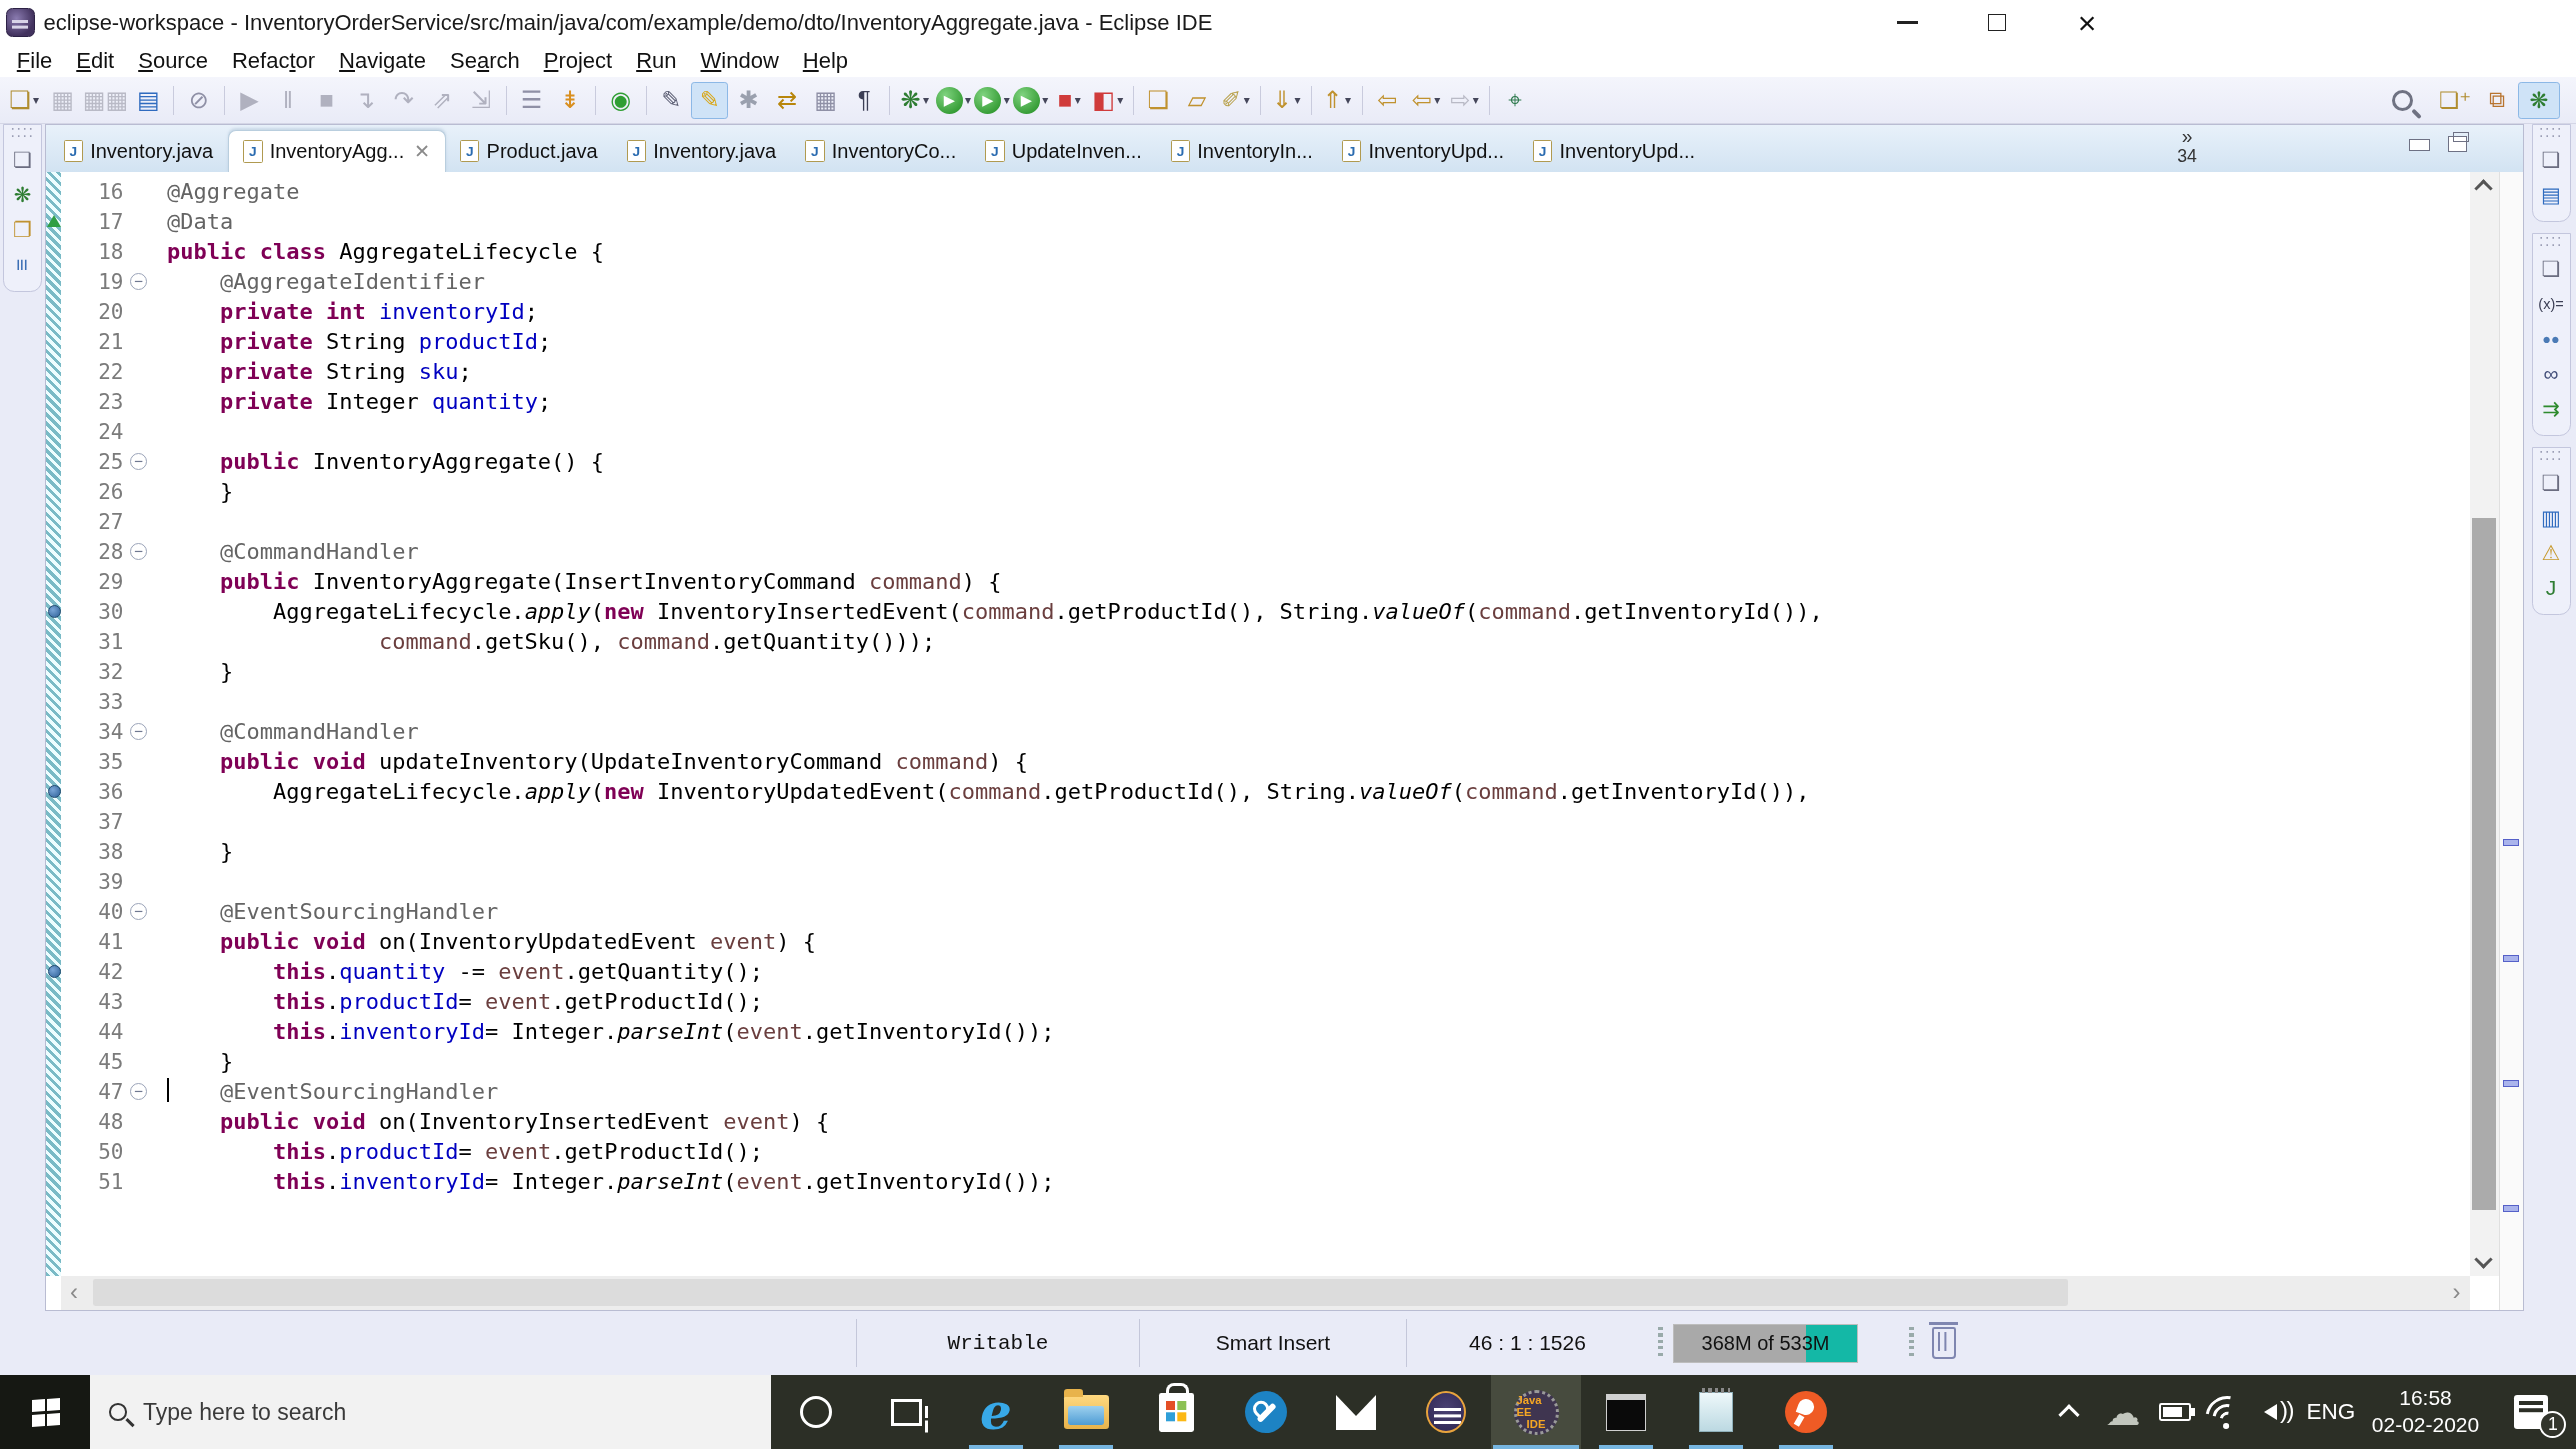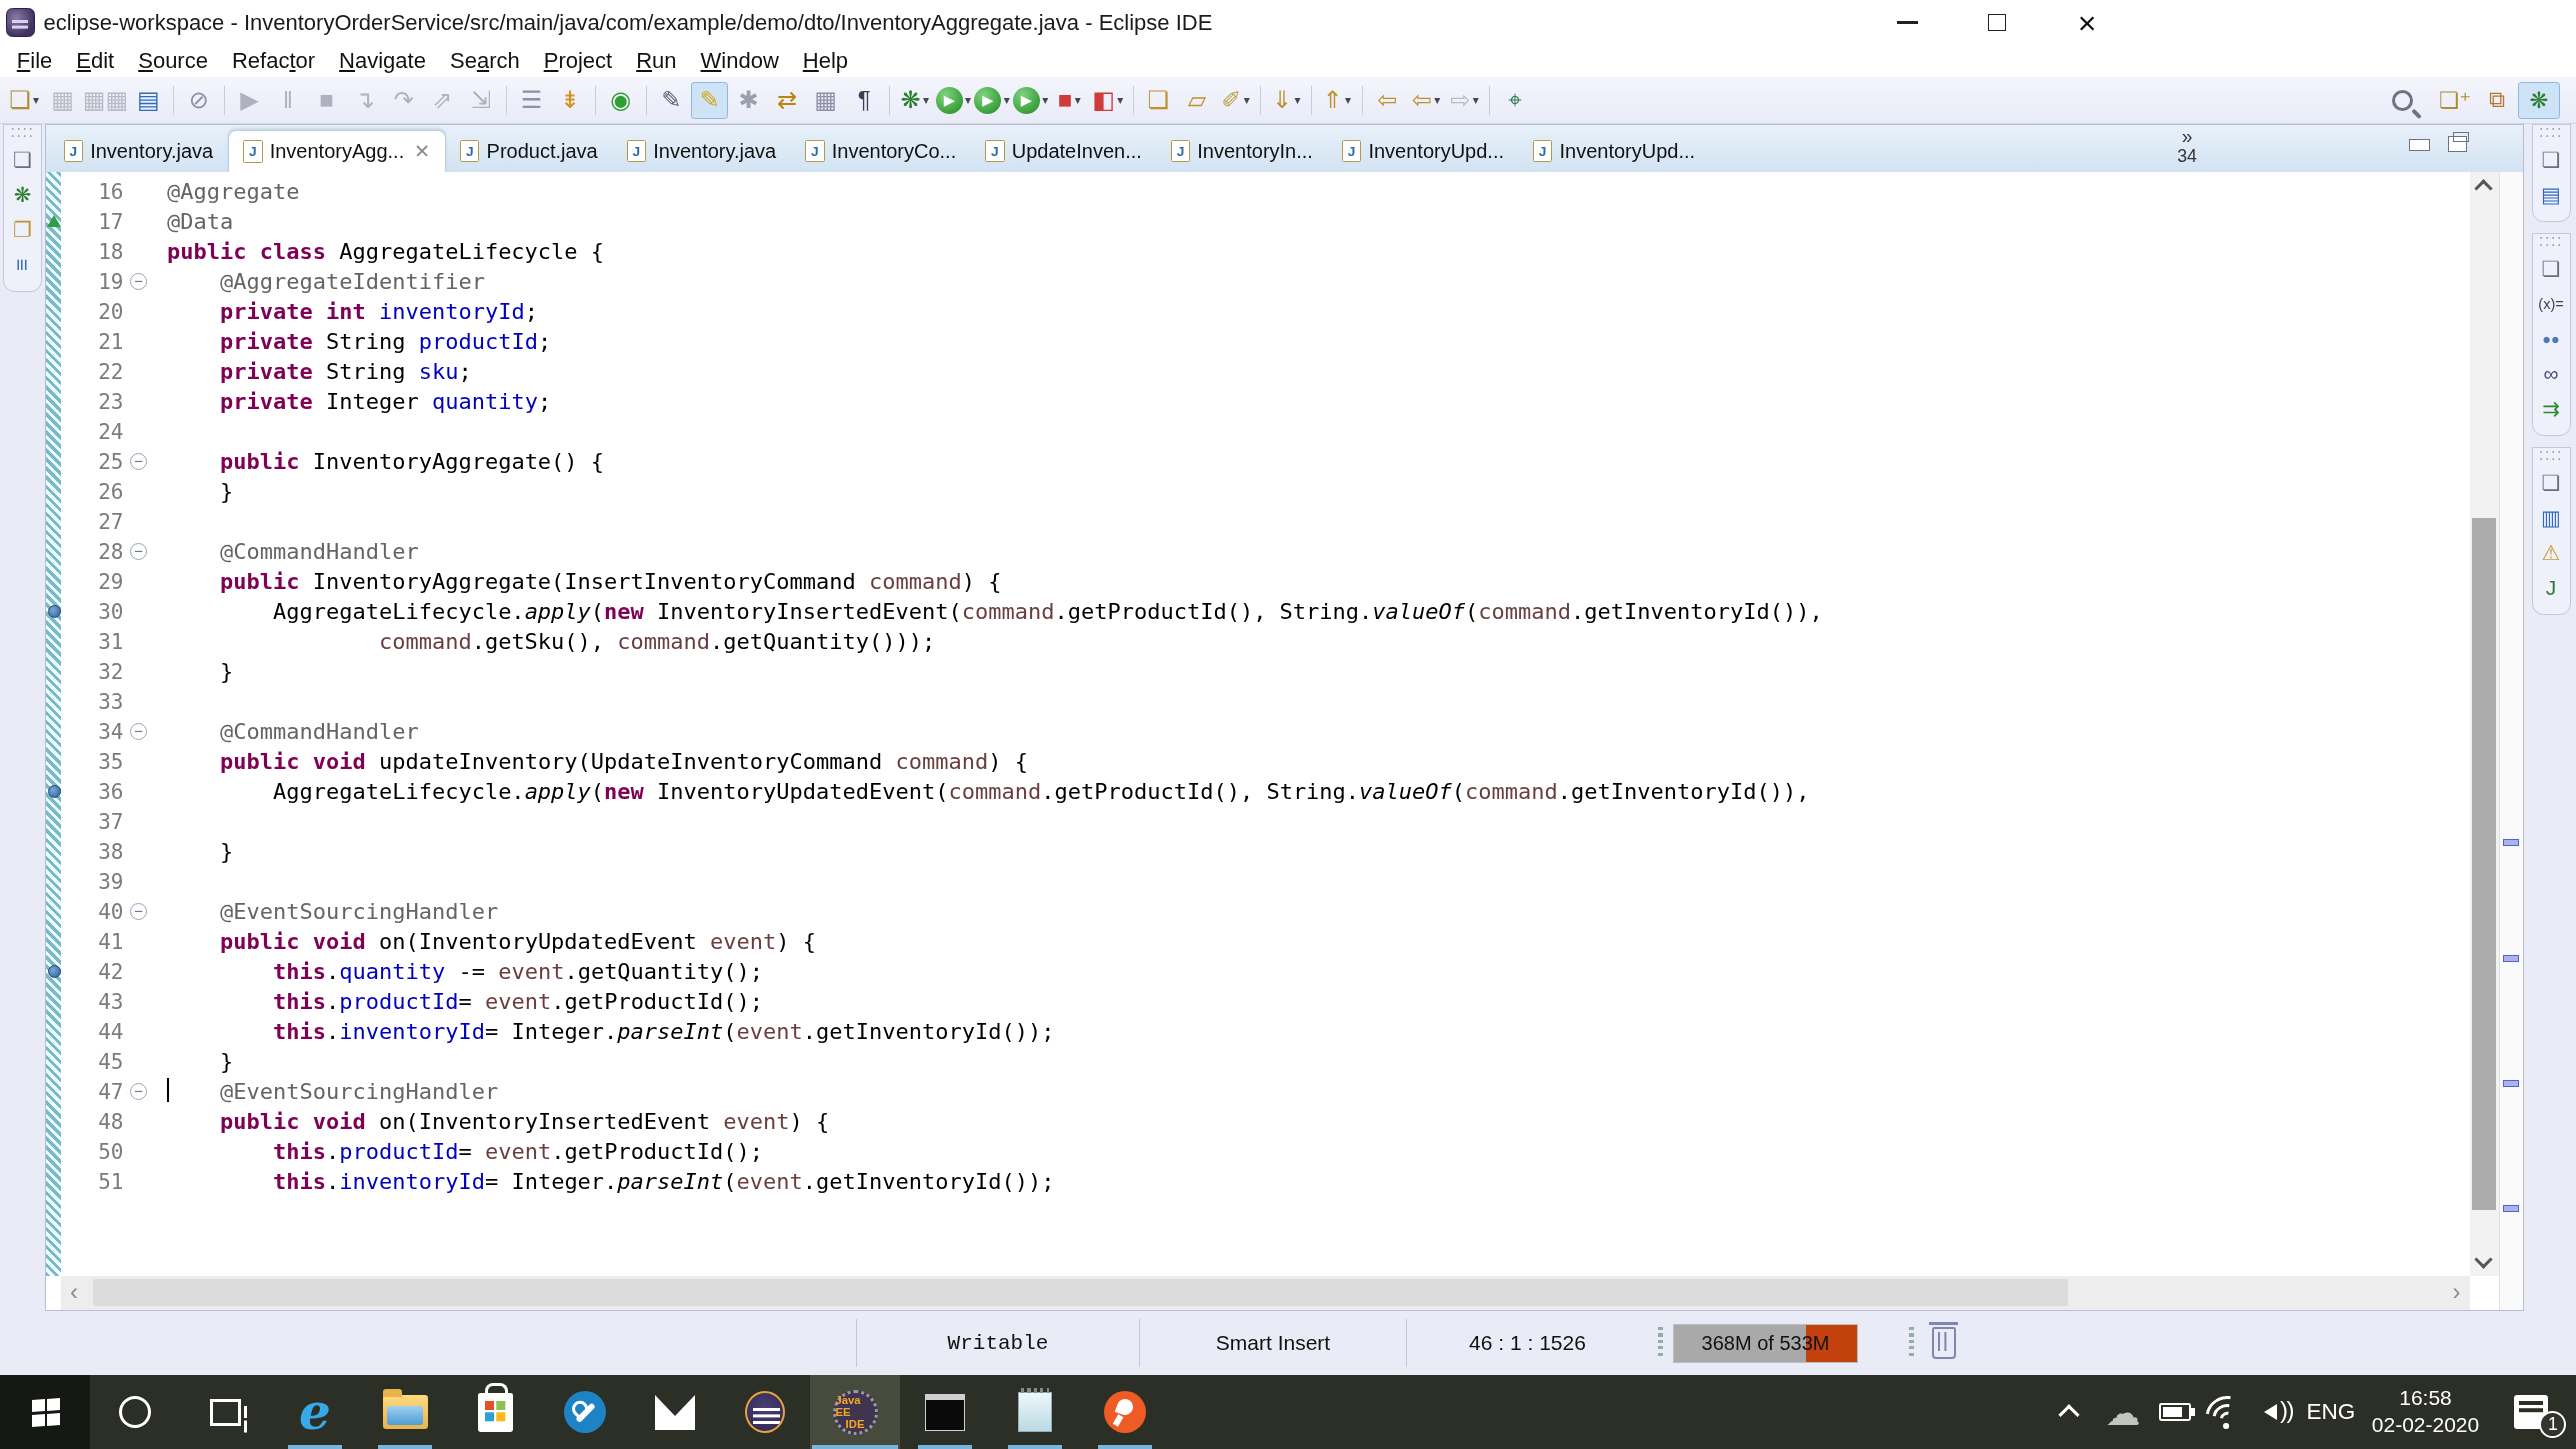--- a/index.html
+++ b/index.html
@@ -114,21 +114,21 @@
   .ov-mark { position:absolute; left:3.2px; width:16px; height:7.2px; background:#aab4ec; border:0.8px solid #5560c8; }
   #hscroll { position:absolute; left:14.5px; right:53px; top:1151px; height:34px; background:#ededed; }
   .harr { position:absolute; top:0; width:27px; height:34px; color:#8a8a8a; font-size:24px; text-align:center; line-height:32px; }
   #hthumb { position:absolute; left:32px; top:3.2px; width:82%; height:27px; background:#dcdcdc; border-radius:2.4px; }
 
   
   #statusbar { position:absolute; left:0; top:1311px; width:2576px; height:64px; background:#e9ebf7;
     font-size:21px; color:#111; }
   .st-cell { position:absolute; top:8px; height:48px; display:flex; align-items:center; justify-content:center;
     border-left:0.8px solid #c4c7da; }
-  #heap { position:absolute; left:1673px; top:13px; width:185px; height:39px; background:#c2410c; border:0.8px solid #bdbdbd; }
+  #heap { position:absolute; left:1673px; top:13px; width:185px; height:39px; background:#14b8a6; border:0.8px solid #bdbdbd; }
   #heap-fill { position:absolute; left:0; top:0; bottom:0; background:#a9a9a9; }
   #heap-text { position:absolute; width:100%; text-align:center; line-height:37px; font-size:20px; color:#111; }
   .grip { position:absolute; top:16px; width:4.8px; height:32px;
     background:repeating-linear-gradient(#9aa 0 3.2px,transparent 3.2px 6.4px); }
   #trash { position:absolute; left:1932px; top:16px; width:24px; height:32px; border:2.4px solid #7f86b0; border-radius:2.4px 2.4px 4px 4px; }
   #trash:before { content:""; position:absolute; left:-4.8px; top:-7.2px; width:29px; height:3.2px; background:#7f86b0; }
   #trash:after { content:""; position:absolute; left:4px; top:3.2px; width:2.4px; height:19.3px; background:#7f86b0; box-shadow:6.4px 0 0 #7f86b0; }
 
   
   #taskbar { position:absolute; left:0; top:1375px; width:2576px; height:74px; background:#2c2f26; display:flex; align-items:stretch; }
@@ -568,20 +568,24 @@
 
 <div id="taskbar">
   <div id="start">
     <div class="winlogo">
         <i></i>
         <i></i>
         <i></i>
         <i></i>
       </div>
   </div>
+  <div id="tb-search">
+    <div class="mag2"></div>
+    <span>Type here to search</span>
+  </div>
   <div class="tb-app">
       <div class="g-cortana"></div>
     </div>
   <div class="tb-app">
       <div class="g-taskview"></div>
     </div>
   <span id="apps-host" style="display:flex;">
       <div class="tb-app">
         <span><span class="g-edge">e</span></span>
         <div class="runline"></div>

